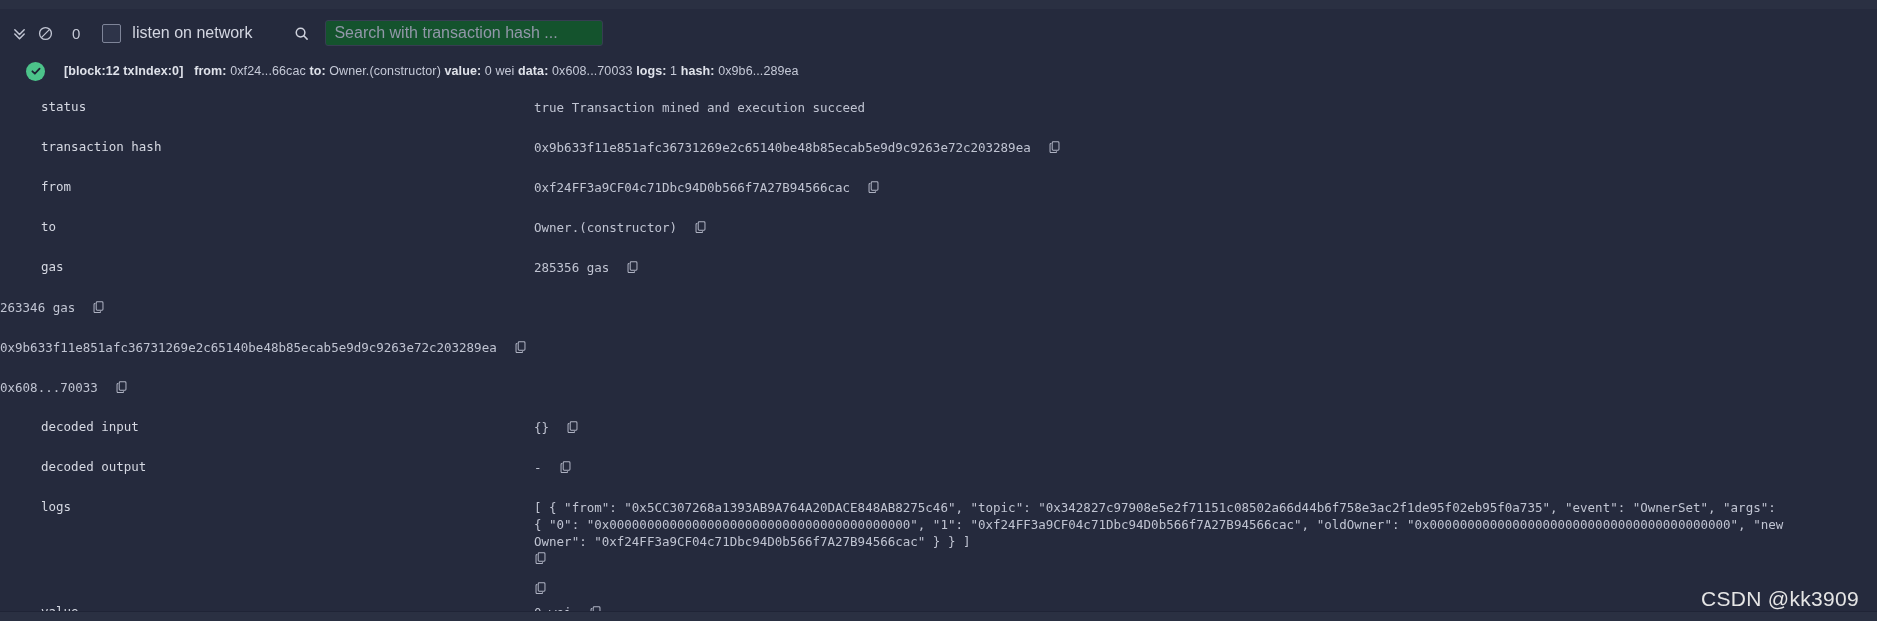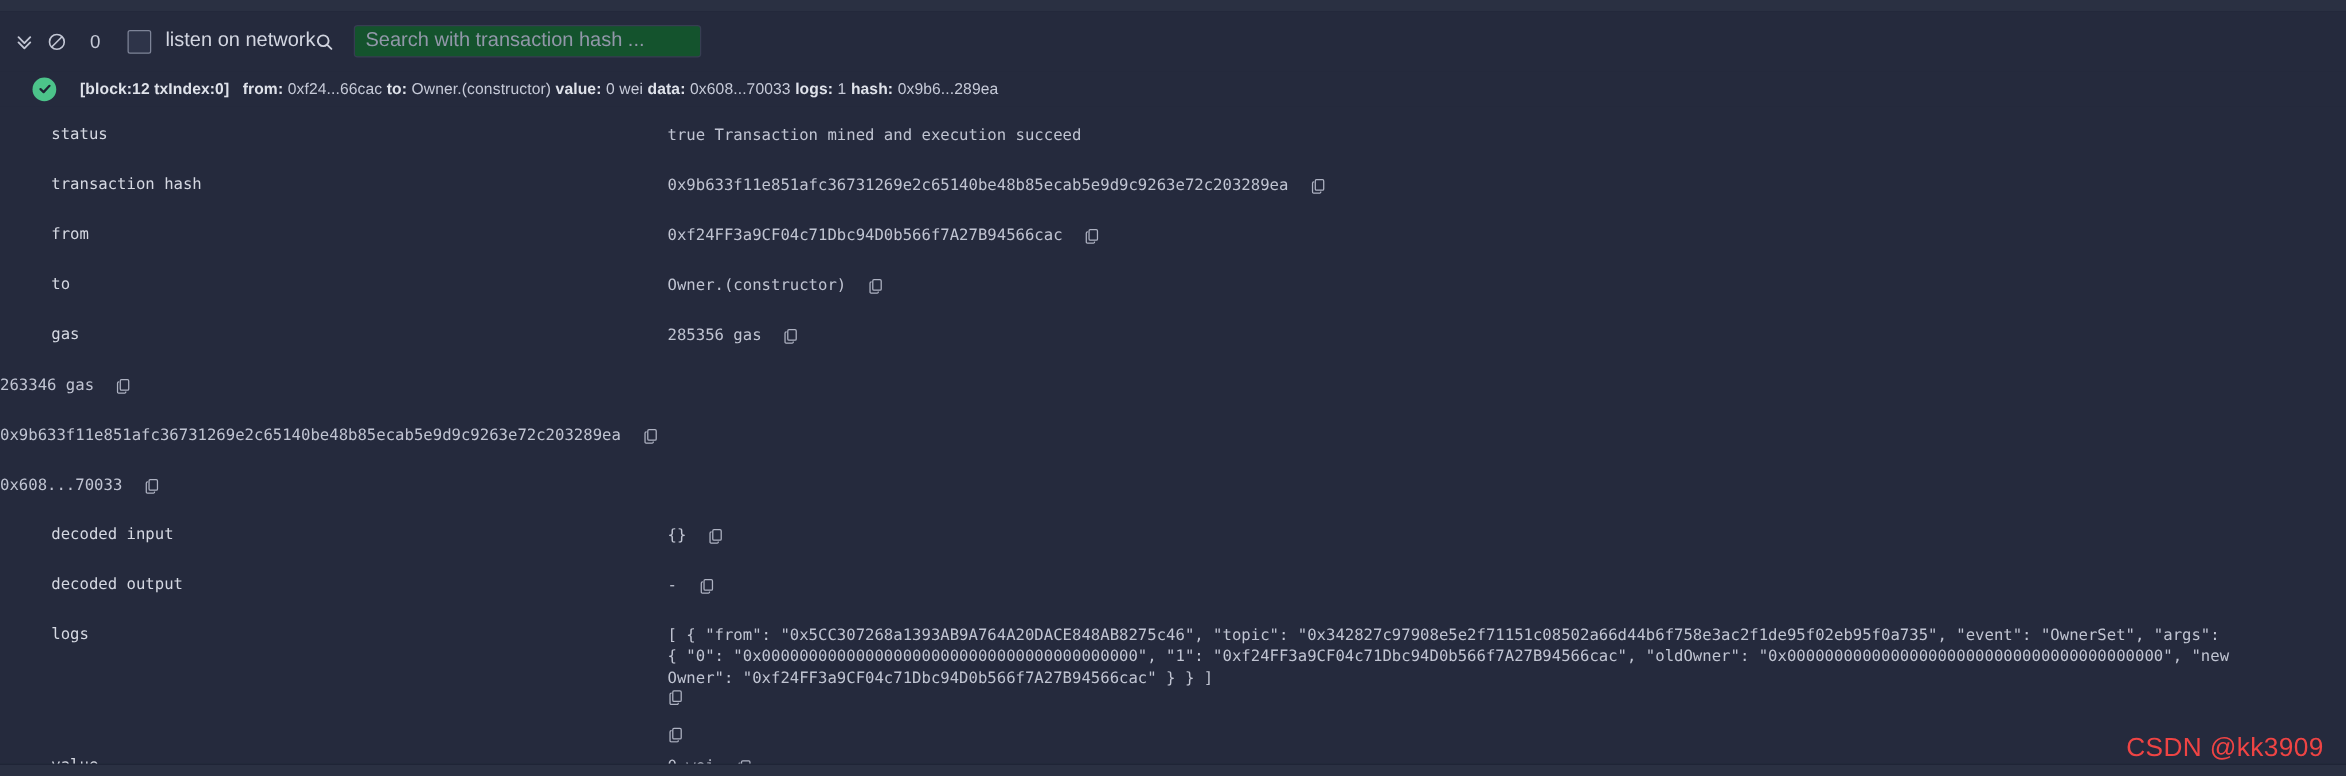--- a/index.html
+++ b/index.html
@@ -73,20 +73,21 @@
     border-radius: 2px;
     background: #2e3449;
     margin-right: 11px;
     cursor: pointer;
     flex: 0 0 auto;
   }
   .tb-listen {
     font-family: "Liberation Sans", sans-serif;
     font-size: 16px;
     color: #d3d6e1;
+    margin-right: 42px;
     white-space: nowrap;
   }
   .tb-search-icon {
     color: #cfd2dd;
     margin-right: 16px;
     display: flex;
     align-items: center;
     cursor: pointer;
   }
   .tb-search-box {
@@ -161,21 +162,21 @@
     box-sizing: border-box;
     font-family: "DejaVu Sans Mono", monospace;
     font-size: 12.5px;
     font-weight: 400;
     color: #d5d8e2;
     padding-top: 9px;
   }
   .row-val {
     flex: 1 1 auto;
     display: flex;
-    align-items: center;
+    align-items: flex-start;
     padding-top: 9px;
     font-family: "DejaVu Sans Mono", monospace;
     font-size: 12.5px;
     color: #c0c4d2;
     line-height: 17px;
   }
   .row-val .val-text {
     white-space: pre-wrap;
     word-break: break-all;
     max-width: 1245px;
@@ -194,21 +195,21 @@
   .row-logs .row-val { align-items: flex-start; }
   .logs-wrap { max-width: 1250px; }
 
   
   .watermark {
     position: absolute;
     right: 18px;
     bottom: 10px;
     font-family: "Liberation Sans", sans-serif;
     font-size: 21px;
-    color: #ef4444;
+    color: #e5e5e5;
     letter-spacing: 0.3px;
     margin-left: 28px;
   }
   .bottombar {
     position: absolute;
     left: 0; bottom: 0;
     width: 1877px;
     height: 9px;
     background: #2a3042;
     border-top: 1px solid #1f2436;

